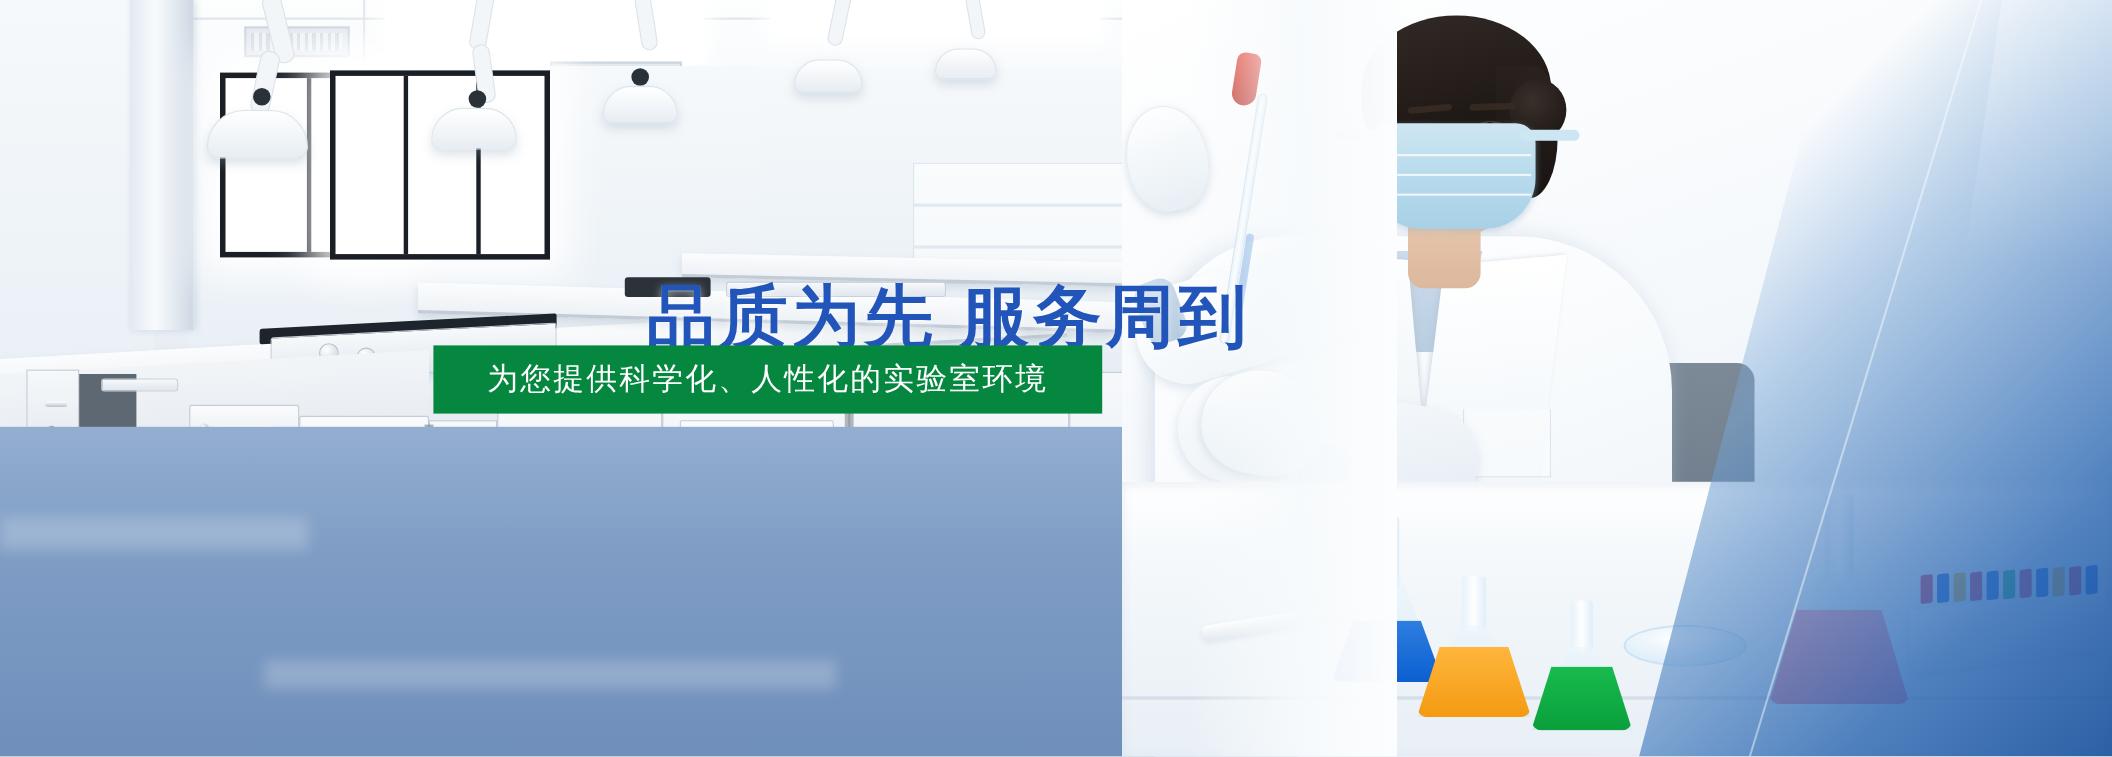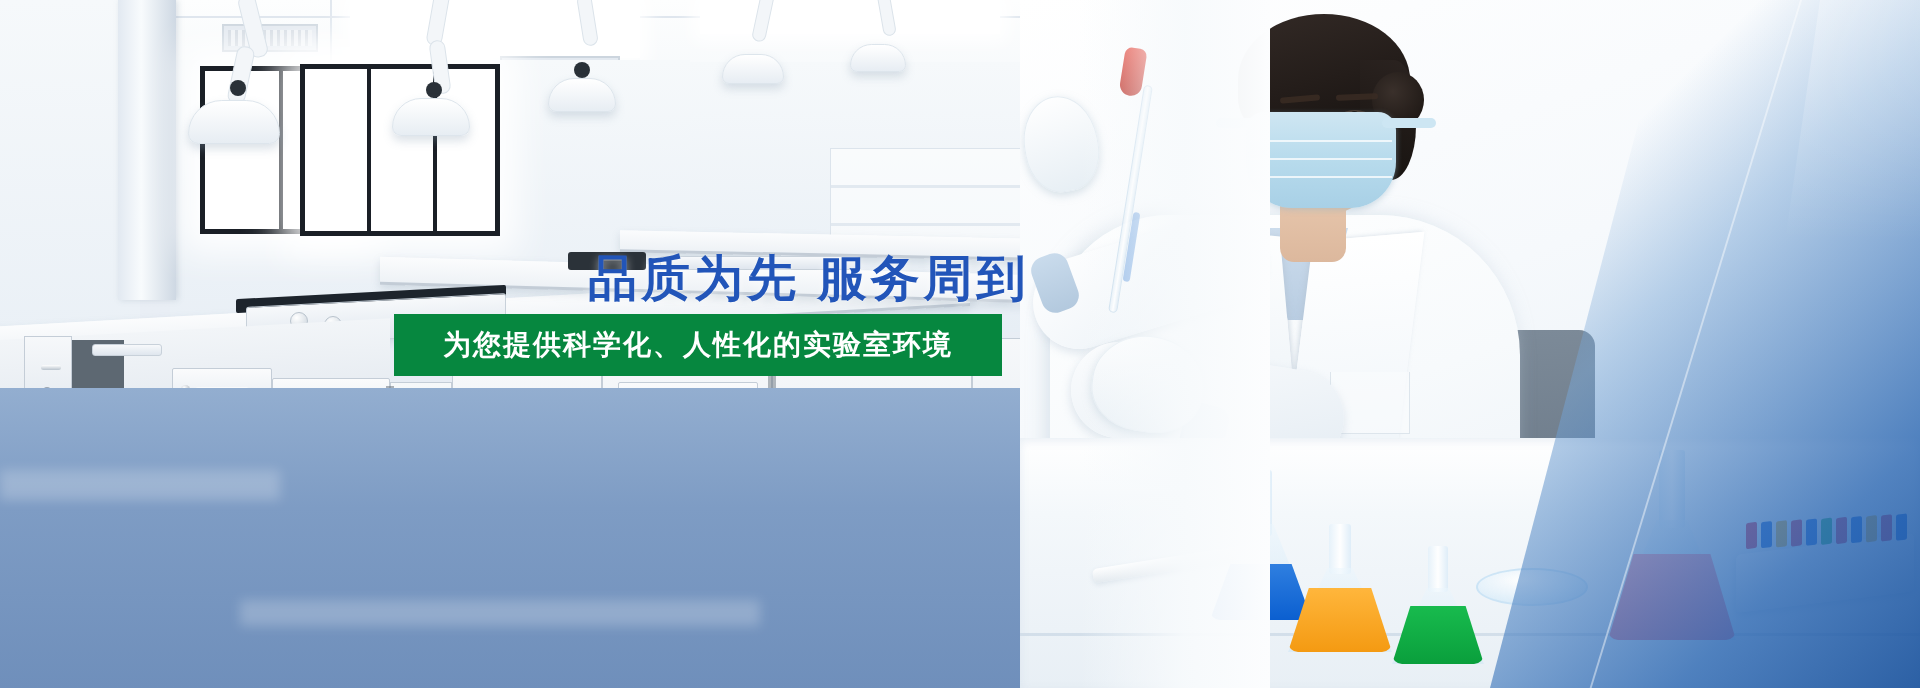--- a/index.html
+++ b/index.html
@@ -213,28 +213,28 @@
 
   
   .copy { position:absolute; left:0; top:0; width:1920px; height:688px; }
 
   .eng-line { position:absolute; left:368px; top:204px; width:900px;
     font-family:"Liberation Serif","DejaVu Serif",serif;
     font-size:37px; letter-spacing:4px; color:#7d9ddb; opacity:.92;
     white-space:nowrap; font-weight:400; }
 
   .cn-title { position:absolute; left:588px; top:246px;
-    font-size:49px; font-weight:bold; color:#2255b9; letter-spacing:4px;
+    font-size:62px; font-weight:bold; color:#2255b9; letter-spacing:4px;
     white-space:nowrap;
     text-shadow:0 1px 0 rgba(255,255,255,.35), 0 3px 9px rgba(255,255,255,.55); }
 
   .green-bar { position:absolute; left:394px; top:314px; width:608px; height:62px;
     background:#06873f; display:flex; align-items:center; justify-content:center; }
   .green-bar .sub { font-size:28px; color:#ffffff; letter-spacing:2px;
-    white-space:nowrap; font-weight:700; }
+    white-space:nowrap; font-weight:400; }
 </style>
 </head>
 <body>
 
 <div class="banner">
 
   <div class="lab-scene">
 
     <div class="ceiling"></div>
     <div class="ceiling-seam" style="left:0;top:16px;width:1180px;"></div>

